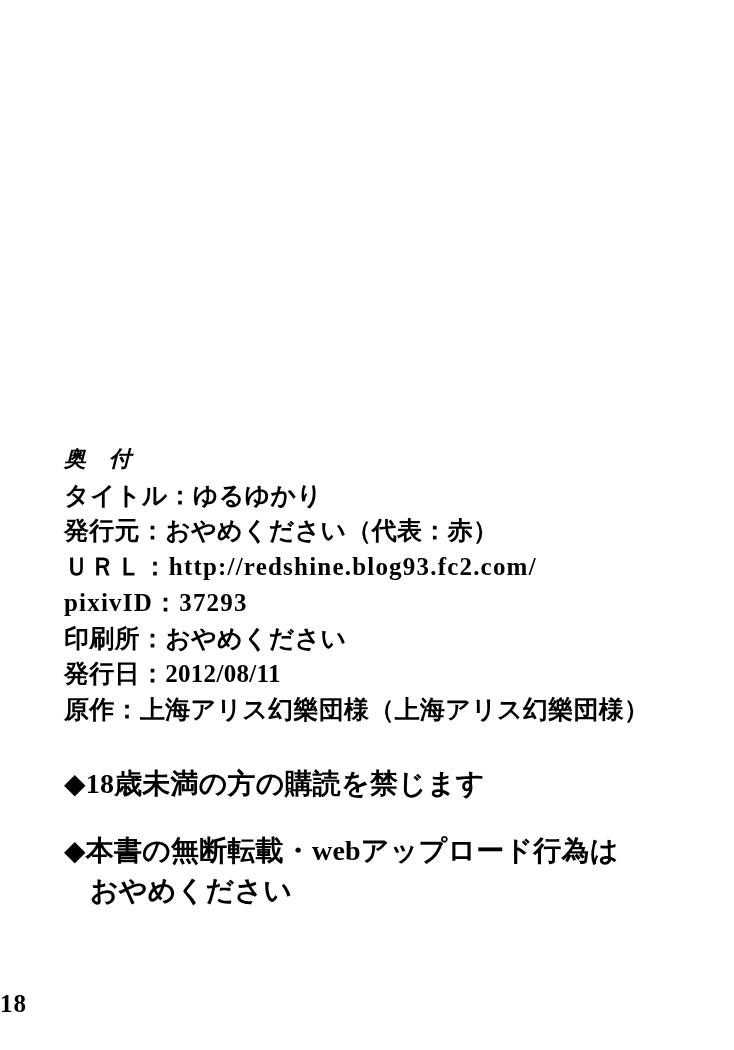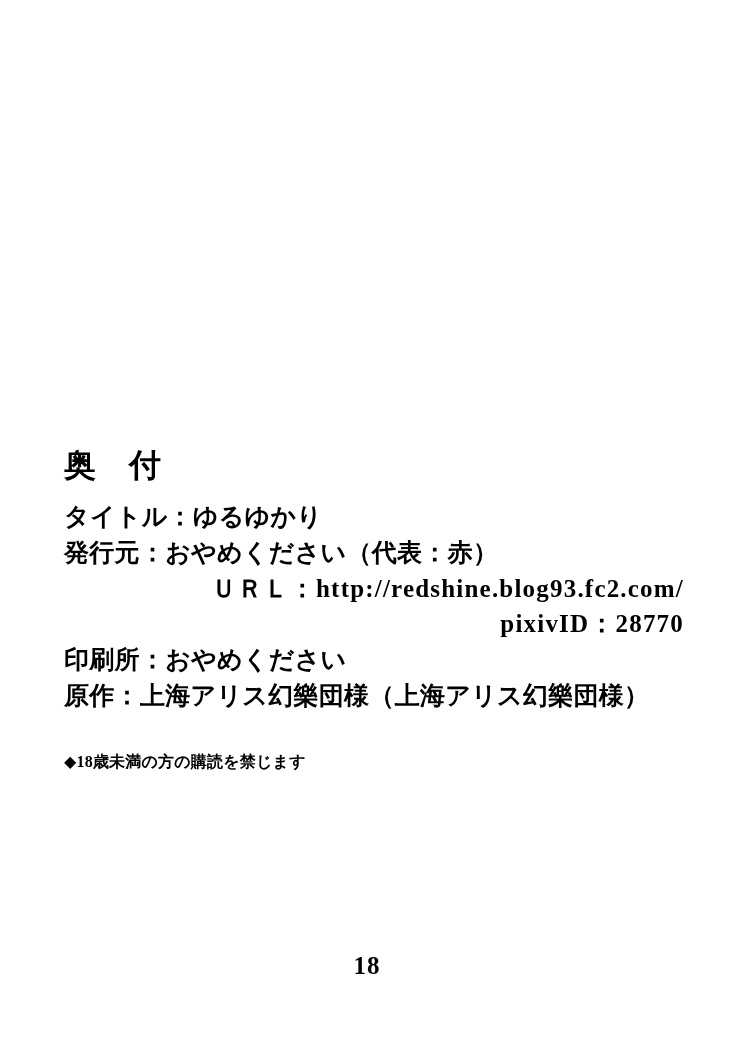--- a/index.html
+++ b/index.html
@@ -20,90 +20,94 @@
     inset: 0;
     background: #ffffff;
   }
   .colophon {
     position: absolute;
     left: 64px;
     top: 444px;
     width: 620px;
   }
   .colophon-heading {
-    font-size: 32px;
+    font-size: 22px;
     font-weight: bold;
     letter-spacing: 0.5px;
     line-height: 1.35;
-    margin: 0 0 12px 0;
+    margin: 0 0 4px 0;
     white-space: pre;
+    font-style: italic;
   }
   .info-list {
     list-style: none;
     margin: 0;
     padding: 0;
   }
   .info-list li {
     font-size: 25px;
     font-weight: bold;
     line-height: 1.43;
     letter-spacing: 0.3px;
     white-space: pre;
   }
   .info-list li.ascii {
     font-family: "Liberation Serif", "DejaVu Serif", serif;
     letter-spacing: 1.2px;
-    text-align: right;
   }
   .notices {
     margin-top: 36px;
   }
   .notice {
-    font-size: 16px;
+    font-size: 28px;
     font-weight: bold;
     line-height: 1.45;
     letter-spacing: 0.2px;
     margin-bottom: 26px;
   }
   .notice .cont {
     display: block;
     padding-left: 26px;
   }
   .page-number {
     position: absolute;
     left: 0;
     right: 0;
-    top: 952px;
-    text-align: center;
+    top: 990px;
     font-size: 25px;
     font-weight: bold;
     letter-spacing: 1px;
   }
 </style>
 </head>
 <body>
 
 <div class="page">
 
   <div class="colophon">
 
     <div class="colophon-heading">奥　付</div>
 
     <ul class="info-list">
       <li>タイトル：ゆるゆかり</li>
       <li>発行元：おやめください（代表：赤）</li>
       <li class="ascii">ＵＲＬ：http://redshine.blog93.fc2.com/</li>
-      <li class="ascii">pixivID：28770</li>
+      <li class="ascii">pixivID：37293</li>
       <li>印刷所：おやめください</li>
+      <li>発行日：2012/08/11</li>
       <li>原作：上海アリス幻樂団様（上海アリス幻樂団様）</li>
     </ul>
 
     <div class="notices">
       <div class="notice">
         <span>◆18歳未満の方の購読を禁じます</span>
+      </div>
+      <div class="notice">
+        <span>◆本書の無断転載・webアップロード行為は</span>
+        <span class="cont">おやめください</span>
       </div>
     </div>
 
   </div>
 
   <div class="page-number">18</div>
 
 </div>
 
 </body></html>

